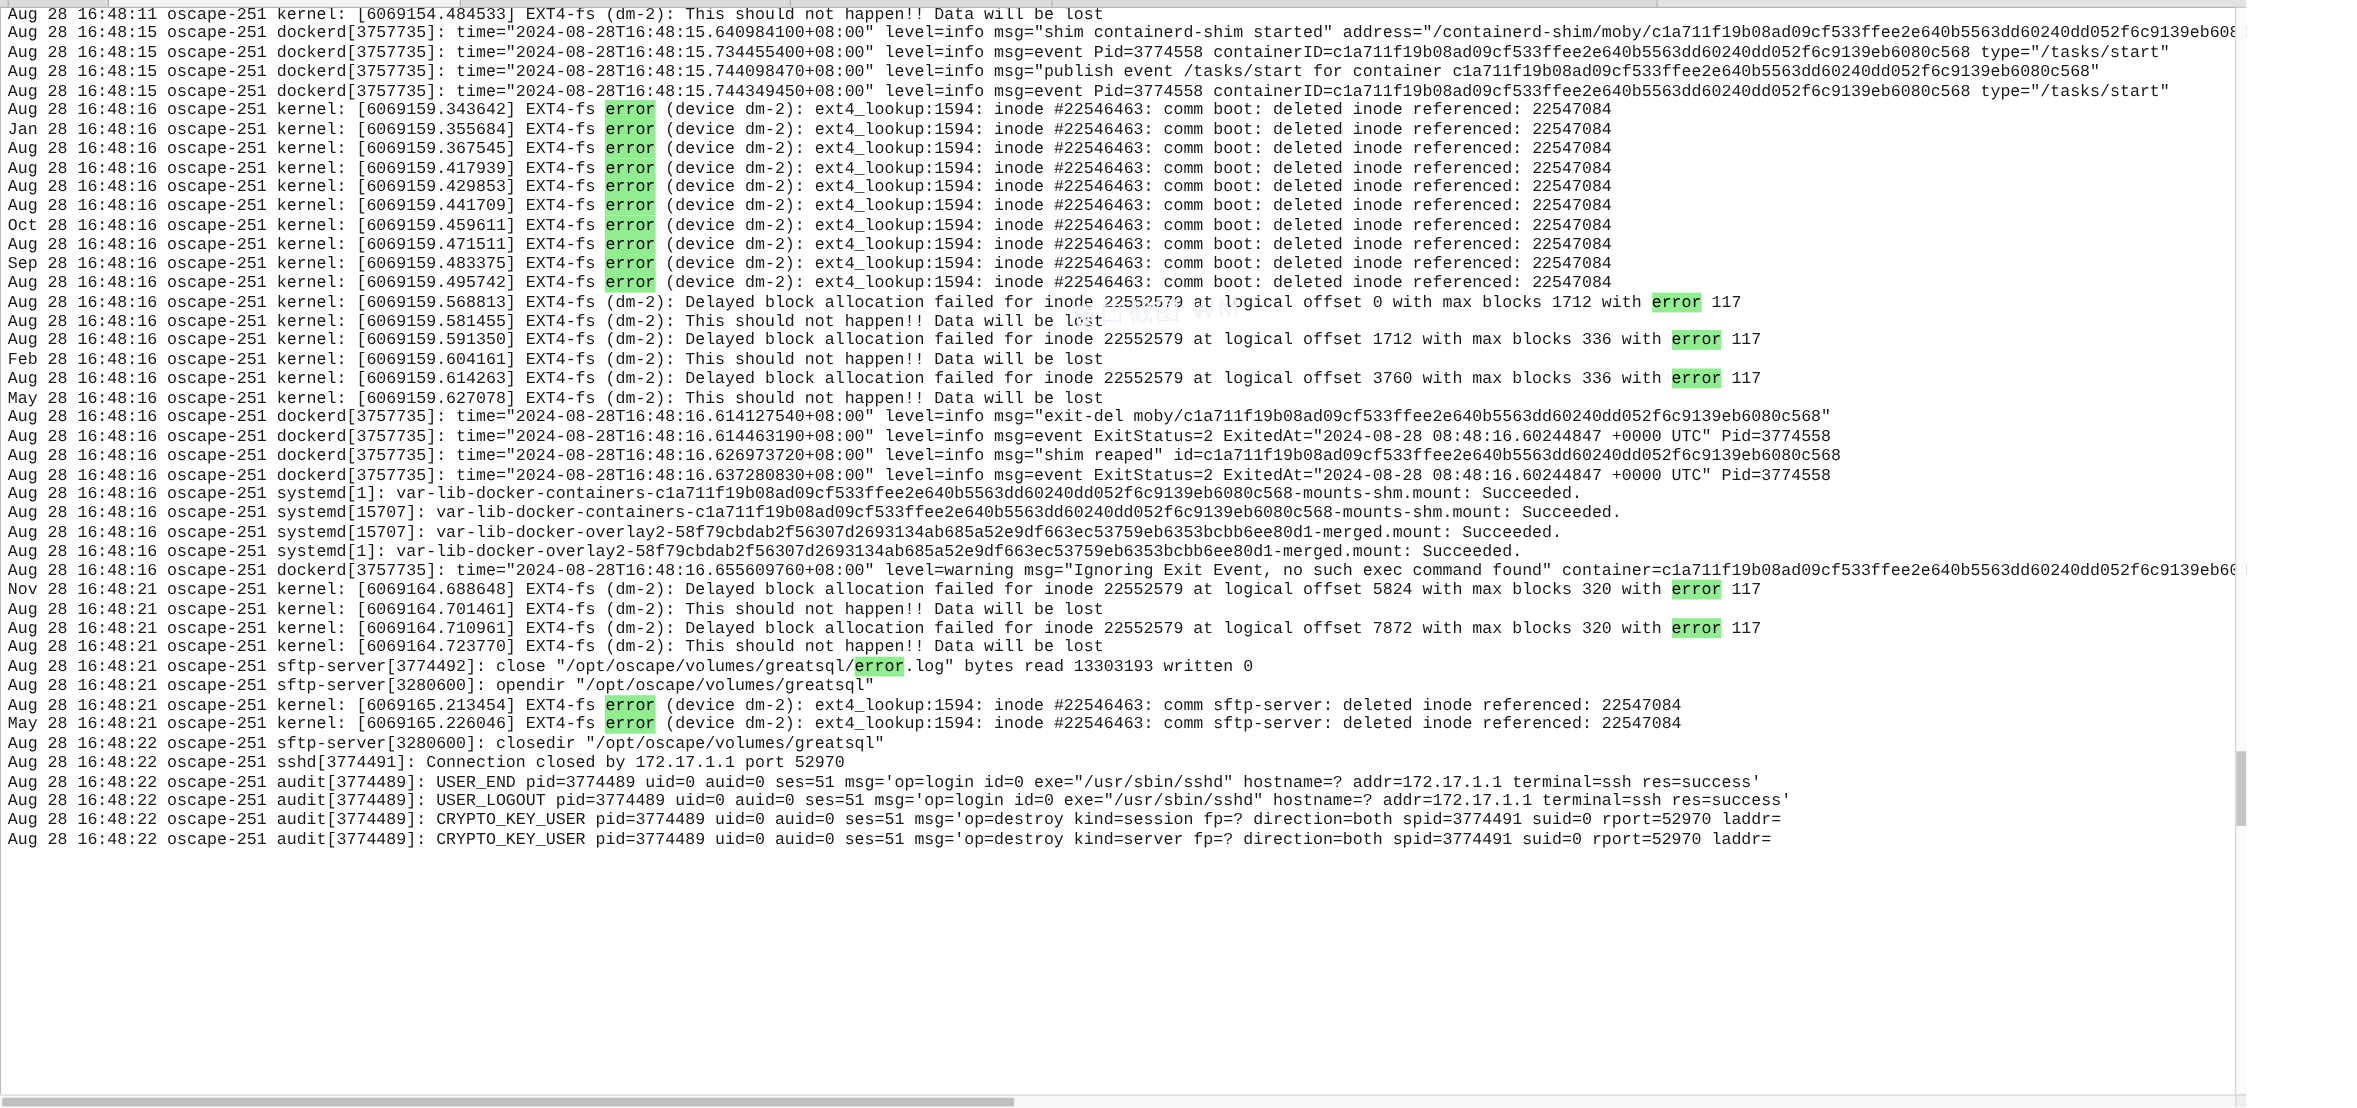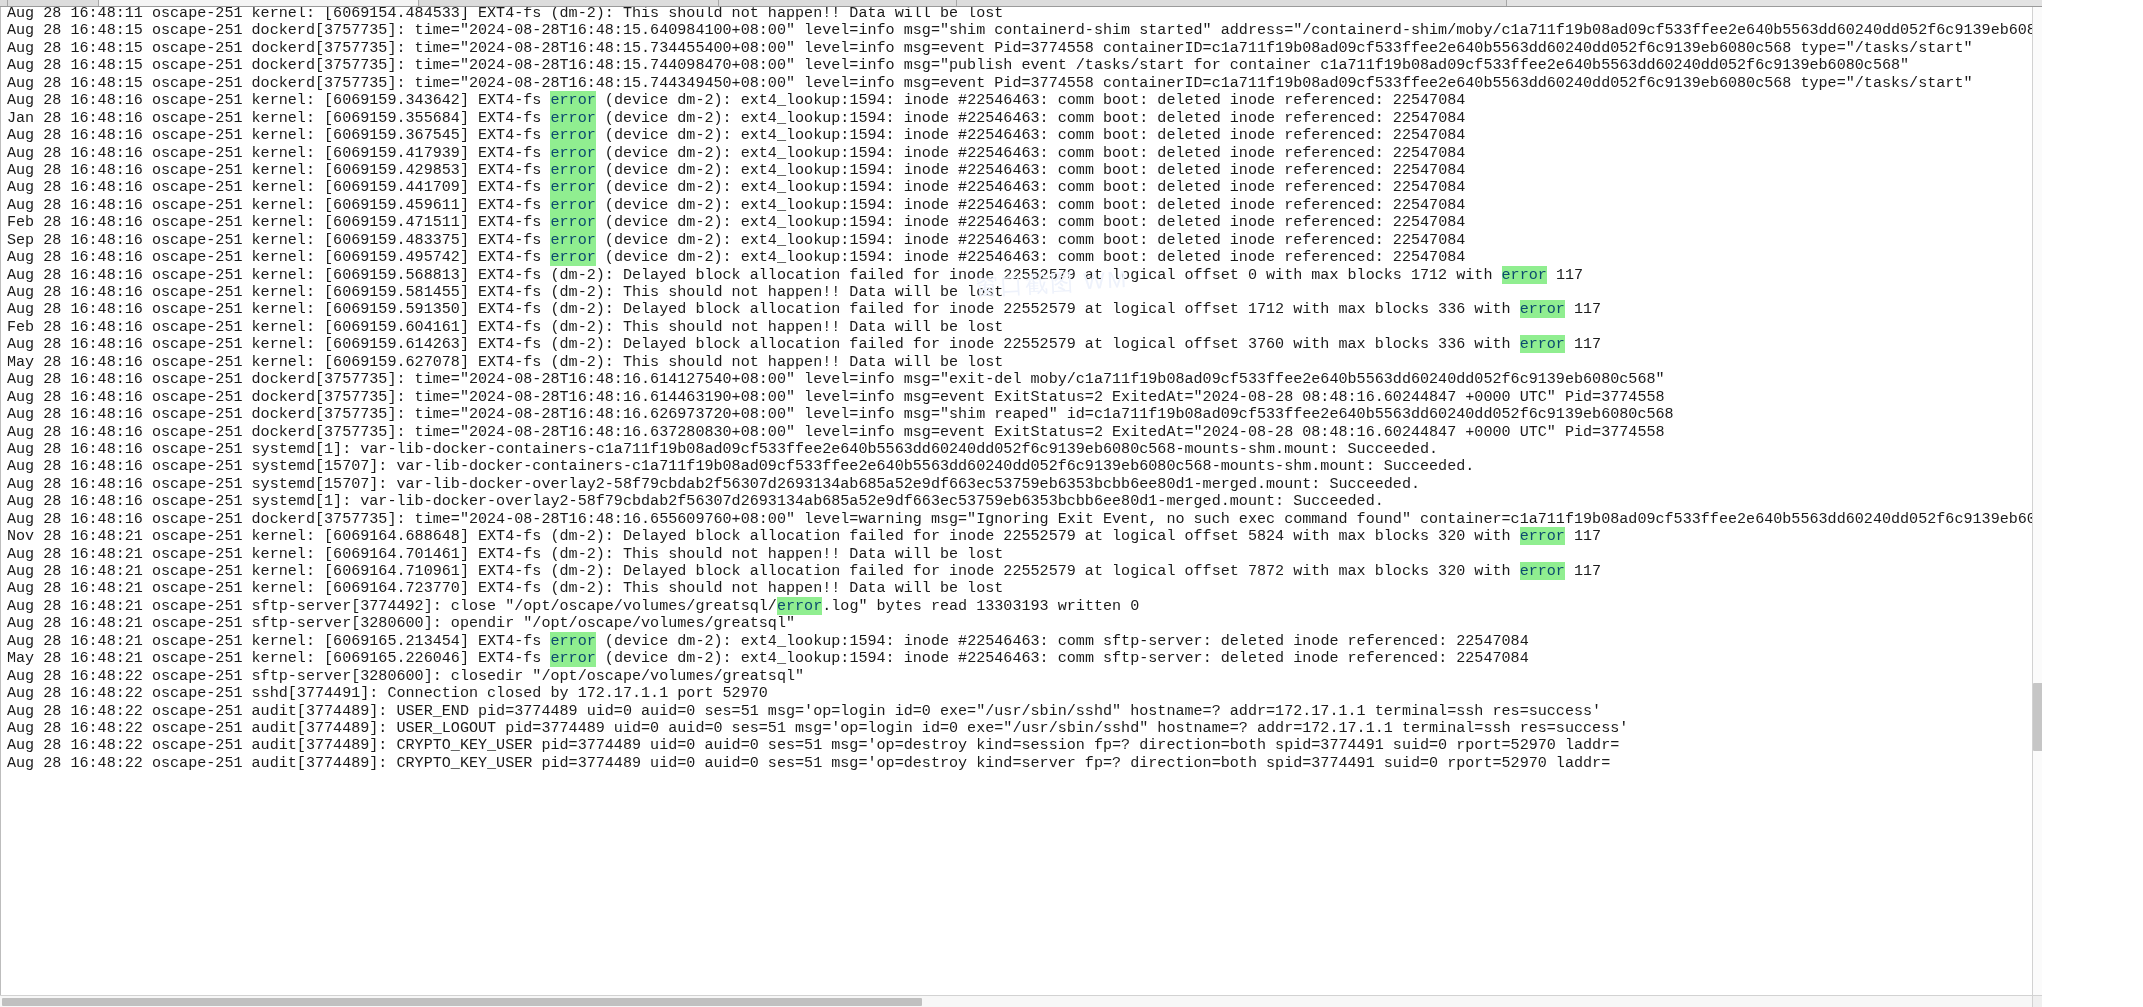--- a/index.html
+++ b/index.html
@@ -63,21 +63,21 @@
     height: 17.45px;
     line-height: 17.45px;
     white-space: pre;
     font-size: 15.1px;
     color: #1a1a1a;
     letter-spacing: 0px;
     font-family: "Liberation Mono", "DejaVu Sans Mono", monospace;
   }
   .hl {
     background: #90ee90;
-    color: #0c4a6e;
+    color: #000000;
   }
 
   
   .watermark {
     position: absolute;
     left: 975px;
     top: 268px;
     font-family: "Liberation Sans", sans-serif;
     font-size: 23px;
     color: #eef2fb;
@@ -161,22 +161,22 @@
         <div class="log-line"><span>Aug 28 16:48:15 oscape-251 dockerd[3757735]: time="2024-08-28T16:48:15.640984100+08:00" level=info msg="shim containerd-shim started" address="/containerd-shim/moby/c1a711f19b08ad09cf533ffee2e640b5563dd60240dd052f6c9139eb6080c568/shim.sock" debug=false pid=3774558</span></div>
         <div class="log-line"><span>Aug 28 16:48:15 oscape-251 dockerd[3757735]: time="2024-08-28T16:48:15.734455400+08:00" level=info msg=event Pid=3774558 containerID=c1a711f19b08ad09cf533ffee2e640b5563dd60240dd052f6c9139eb6080c568 type="/tasks/start"</span></div>
         <div class="log-line"><span>Aug 28 16:48:15 oscape-251 dockerd[3757735]: time="2024-08-28T16:48:15.744098470+08:00" level=info msg="publish event /tasks/start for container c1a711f19b08ad09cf533ffee2e640b5563dd60240dd052f6c9139eb6080c568"</span></div>
         <div class="log-line"><span>Aug 28 16:48:15 oscape-251 dockerd[3757735]: time="2024-08-28T16:48:15.744349450+08:00" level=info msg=event Pid=3774558 containerID=c1a711f19b08ad09cf533ffee2e640b5563dd60240dd052f6c9139eb6080c568 type="/tasks/start"</span></div>
         <div class="log-line"><span>Aug 28 16:48:16 oscape-251 kernel: [6069159.343642] EXT4-fs </span><span class="hl">error</span><span> (device dm-2): ext4_lookup:1594: inode #22546463: comm boot: deleted inode referenced: 22547084</span></div>
         <div class="log-line"><span>Jan 28 16:48:16 oscape-251 kernel: [6069159.355684] EXT4-fs </span><span class="hl">error</span><span> (device dm-2): ext4_lookup:1594: inode #22546463: comm boot: deleted inode referenced: 22547084</span></div>
         <div class="log-line"><span>Aug 28 16:48:16 oscape-251 kernel: [6069159.367545] EXT4-fs </span><span class="hl">error</span><span> (device dm-2): ext4_lookup:1594: inode #22546463: comm boot: deleted inode referenced: 22547084</span></div>
         <div class="log-line"><span>Aug 28 16:48:16 oscape-251 kernel: [6069159.417939] EXT4-fs </span><span class="hl">error</span><span> (device dm-2): ext4_lookup:1594: inode #22546463: comm boot: deleted inode referenced: 22547084</span></div>
         <div class="log-line"><span>Aug 28 16:48:16 oscape-251 kernel: [6069159.429853] EXT4-fs </span><span class="hl">error</span><span> (device dm-2): ext4_lookup:1594: inode #22546463: comm boot: deleted inode referenced: 22547084</span></div>
         <div class="log-line"><span>Aug 28 16:48:16 oscape-251 kernel: [6069159.441709] EXT4-fs </span><span class="hl">error</span><span> (device dm-2): ext4_lookup:1594: inode #22546463: comm boot: deleted inode referenced: 22547084</span></div>
-        <div class="log-line"><span>Aug 28 16:48:16 oscape-251 kernel: [6069159.459611] EXT4-fs </span><span class="hl">error</span><span> (device dm-2): ext4_lookup:1594: inode #22546463: comm boot: deleted inode referenced: 22547084</span></div>
-        <div class="log-line"><span>Feb 28 16:48:16 oscape-251 kernel: [6069159.471511] EXT4-fs </span><span class="hl">error</span><span> (device dm-2): ext4_lookup:1594: inode #22546463: comm boot: deleted inode referenced: 22547084</span></div>
+        <div class="log-line"><span>Oct 28 16:48:16 oscape-251 kernel: [6069159.459611] EXT4-fs </span><span class="hl">error</span><span> (device dm-2): ext4_lookup:1594: inode #22546463: comm boot: deleted inode referenced: 22547084</span></div>
+        <div class="log-line"><span>Aug 28 16:48:16 oscape-251 kernel: [6069159.471511] EXT4-fs </span><span class="hl">error</span><span> (device dm-2): ext4_lookup:1594: inode #22546463: comm boot: deleted inode referenced: 22547084</span></div>
         <div class="log-line"><span>Sep 28 16:48:16 oscape-251 kernel: [6069159.483375] EXT4-fs </span><span class="hl">error</span><span> (device dm-2): ext4_lookup:1594: inode #22546463: comm boot: deleted inode referenced: 22547084</span></div>
         <div class="log-line"><span>Aug 28 16:48:16 oscape-251 kernel: [6069159.495742] EXT4-fs </span><span class="hl">error</span><span> (device dm-2): ext4_lookup:1594: inode #22546463: comm boot: deleted inode referenced: 22547084</span></div>
         <div class="log-line"><span>Aug 28 16:48:16 oscape-251 kernel: [6069159.568813] EXT4-fs (dm-2): Delayed block allocation failed for inode 22552579 at logical offset 0 with max blocks 1712 with </span><span class="hl">error</span><span> 117</span></div>
         <div class="log-line"><span>Aug 28 16:48:16 oscape-251 kernel: [6069159.581455] EXT4-fs (dm-2): This should not happen!! Data will be lost</span></div>
         <div class="log-line"><span>Aug 28 16:48:16 oscape-251 kernel: [6069159.591350] EXT4-fs (dm-2): Delayed block allocation failed for inode 22552579 at logical offset 1712 with max blocks 336 with </span><span class="hl">error</span><span> 117</span></div>
         <div class="log-line"><span>Feb 28 16:48:16 oscape-251 kernel: [6069159.604161] EXT4-fs (dm-2): This should not happen!! Data will be lost</span></div>
         <div class="log-line"><span>Aug 28 16:48:16 oscape-251 kernel: [6069159.614263] EXT4-fs (dm-2): Delayed block allocation failed for inode 22552579 at logical offset 3760 with max blocks 336 with </span><span class="hl">error</span><span> 117</span></div>
         <div class="log-line"><span>May 28 16:48:16 oscape-251 kernel: [6069159.627078] EXT4-fs (dm-2): This should not happen!! Data will be lost</span></div>
         <div class="log-line"><span>Aug 28 16:48:16 oscape-251 dockerd[3757735]: time="2024-08-28T16:48:16.614127540+08:00" level=info msg="exit-del moby/c1a711f19b08ad09cf533ffee2e640b5563dd60240dd052f6c9139eb6080c568"</span></div>
         <div class="log-line"><span>Aug 28 16:48:16 oscape-251 dockerd[3757735]: time="2024-08-28T16:48:16.614463190+08:00" level=info msg=event ExitStatus=2 ExitedAt="2024-08-28 08:48:16.60244847 +0000 UTC" Pid=3774558</span></div>

